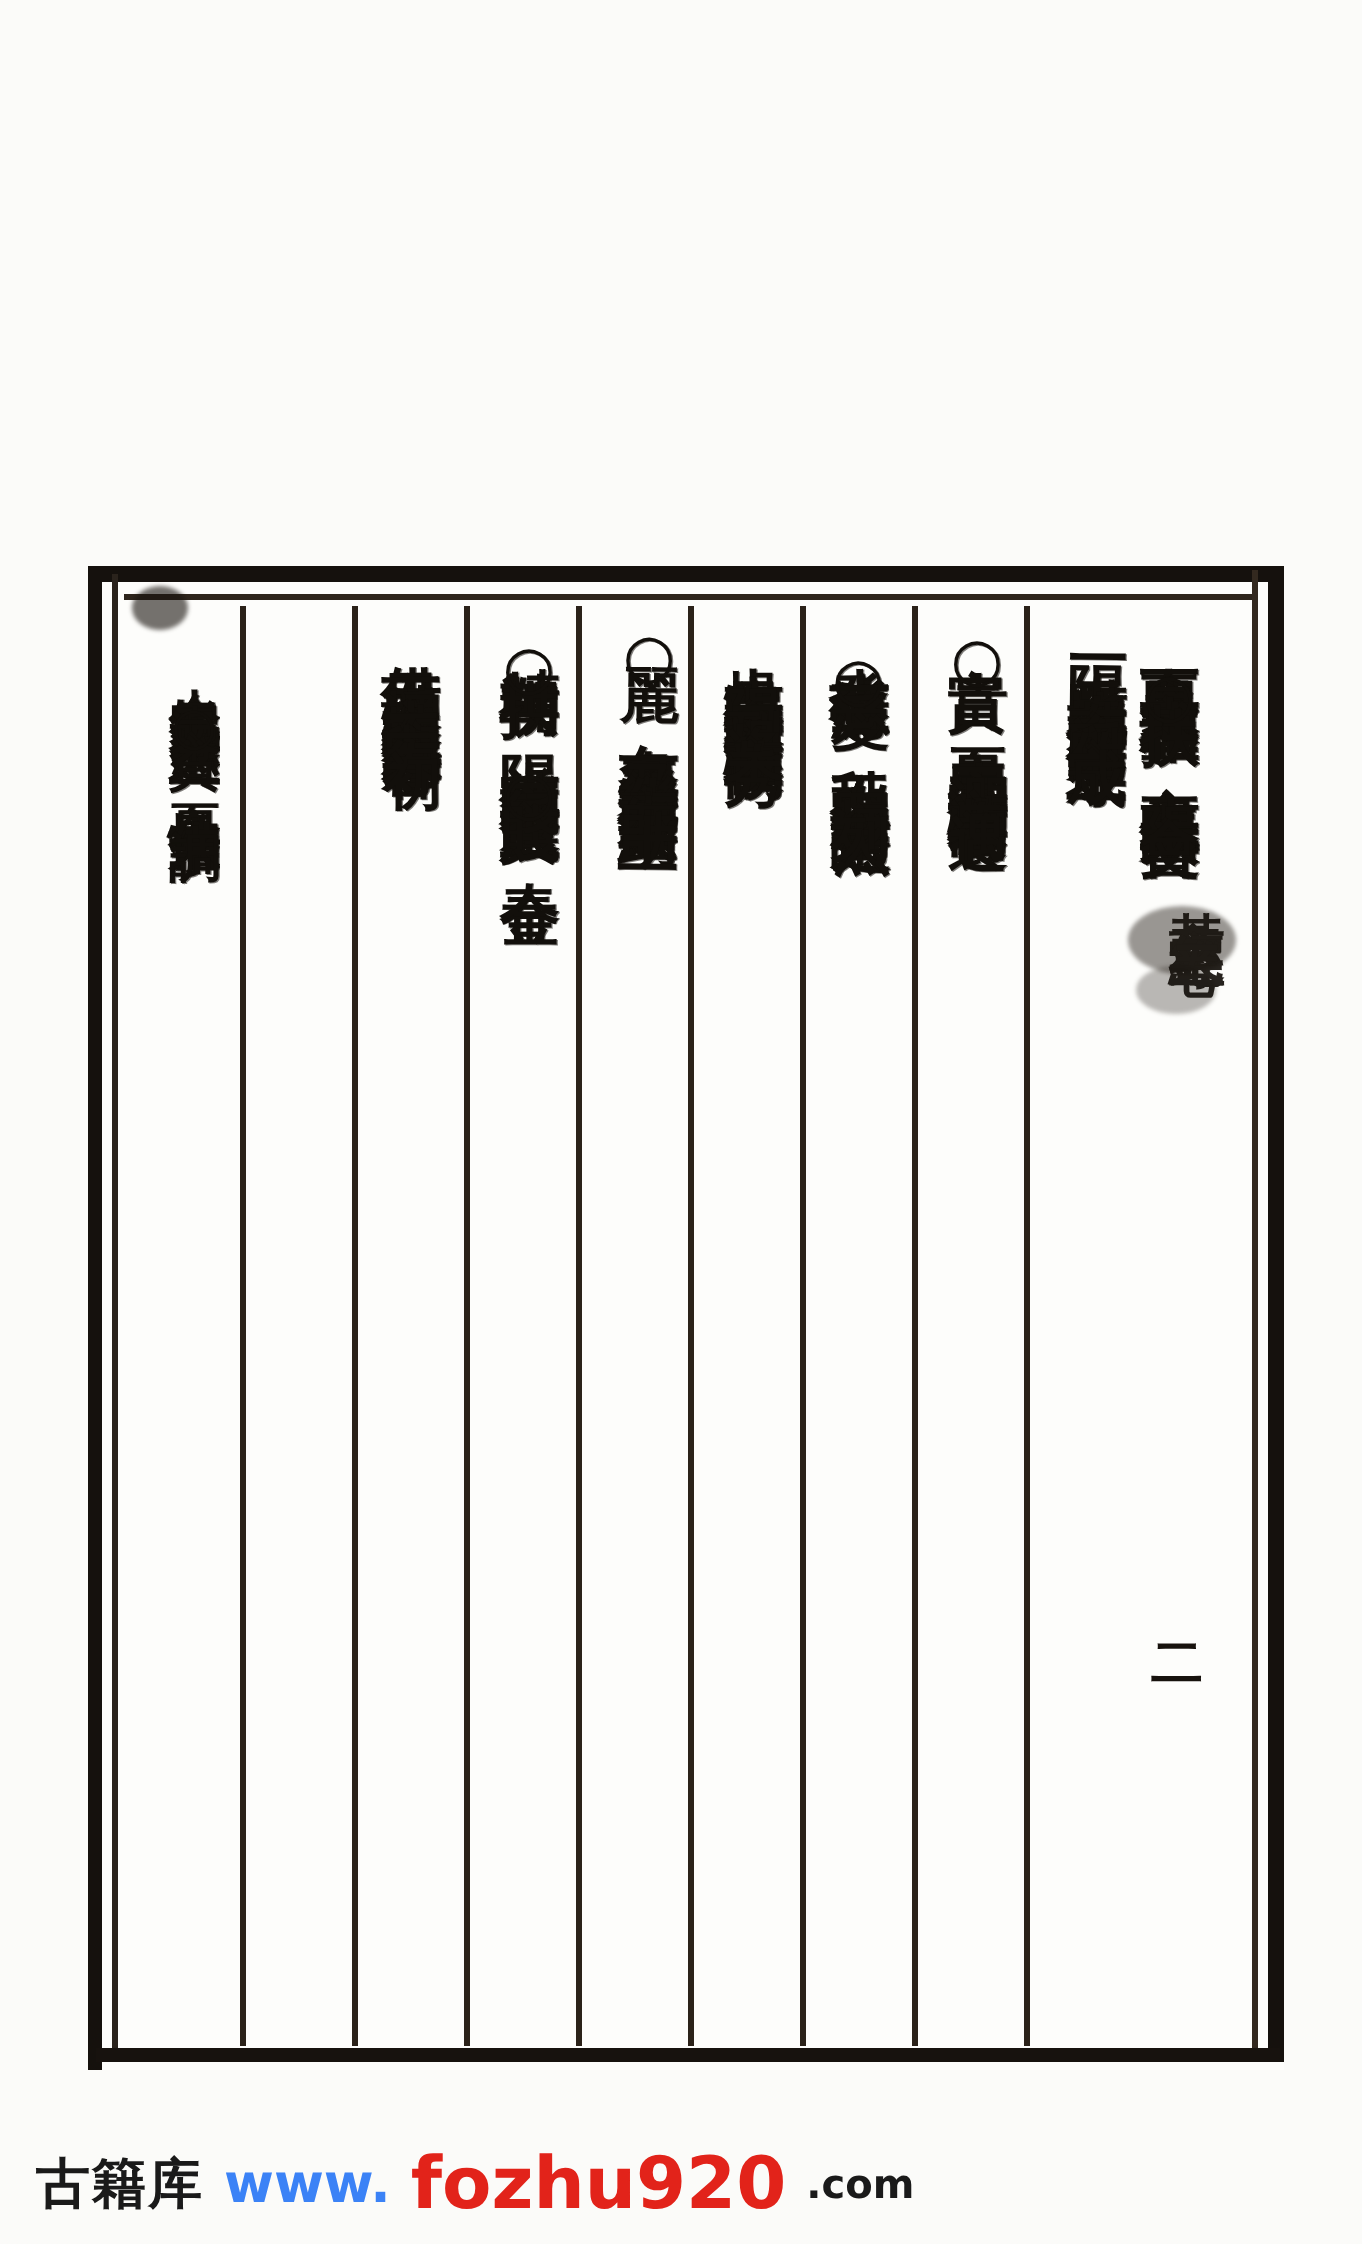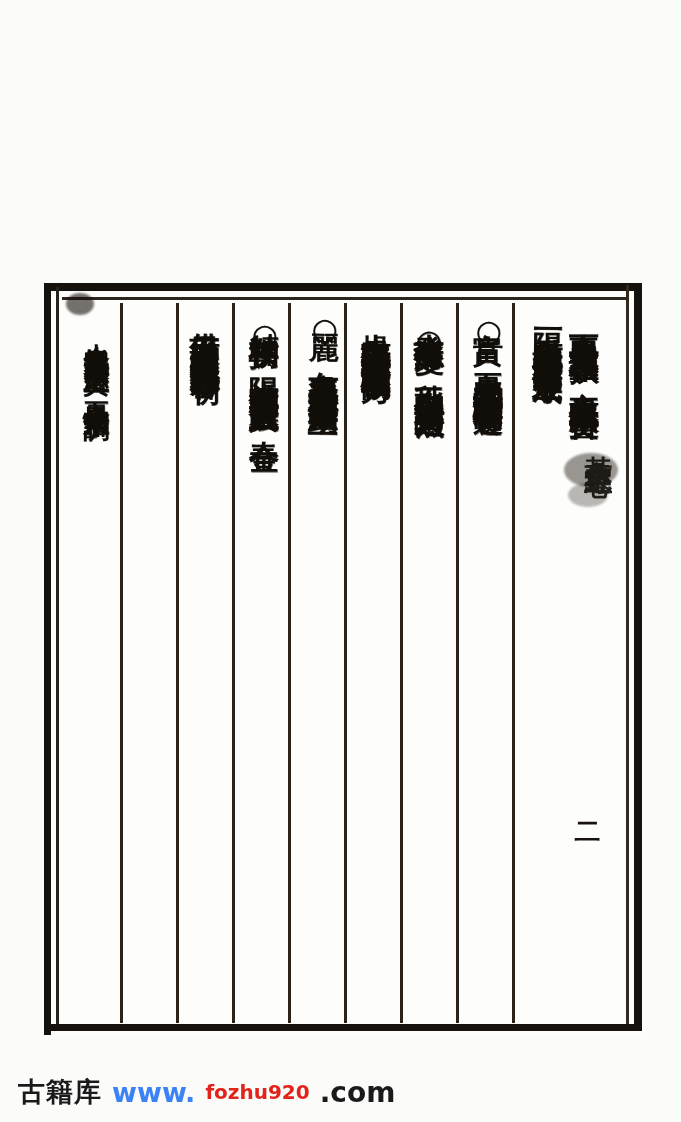--- a/index.html
+++ b/index.html
@@ -151,27 +151,27 @@
     font-weight: 700;
     letter-spacing: 1px;
   }
   .footer .www {
     font-size: 27px;
     color: #3b82f6;
     font-weight: 700;
     letter-spacing: 0px;
   }
   .footer .brand-red {
+    font-size: 36px;
+    color: #e2231a;
+    font-weight: 700;
+    letter-spacing: 0px;
+  }
+  .footer .brand-dark {
     font-size: 20px;
-    color: #e2231a;
-    font-weight: 700;
-    letter-spacing: 0px;
-  }
-  .footer .brand-dark {
-    font-size: 28px;
     color: #1a1a1a;
     font-weight: 700;
   }
 </style>
 </head>
 <body>
 
 <div id="page">
 
   <div class="scan">

